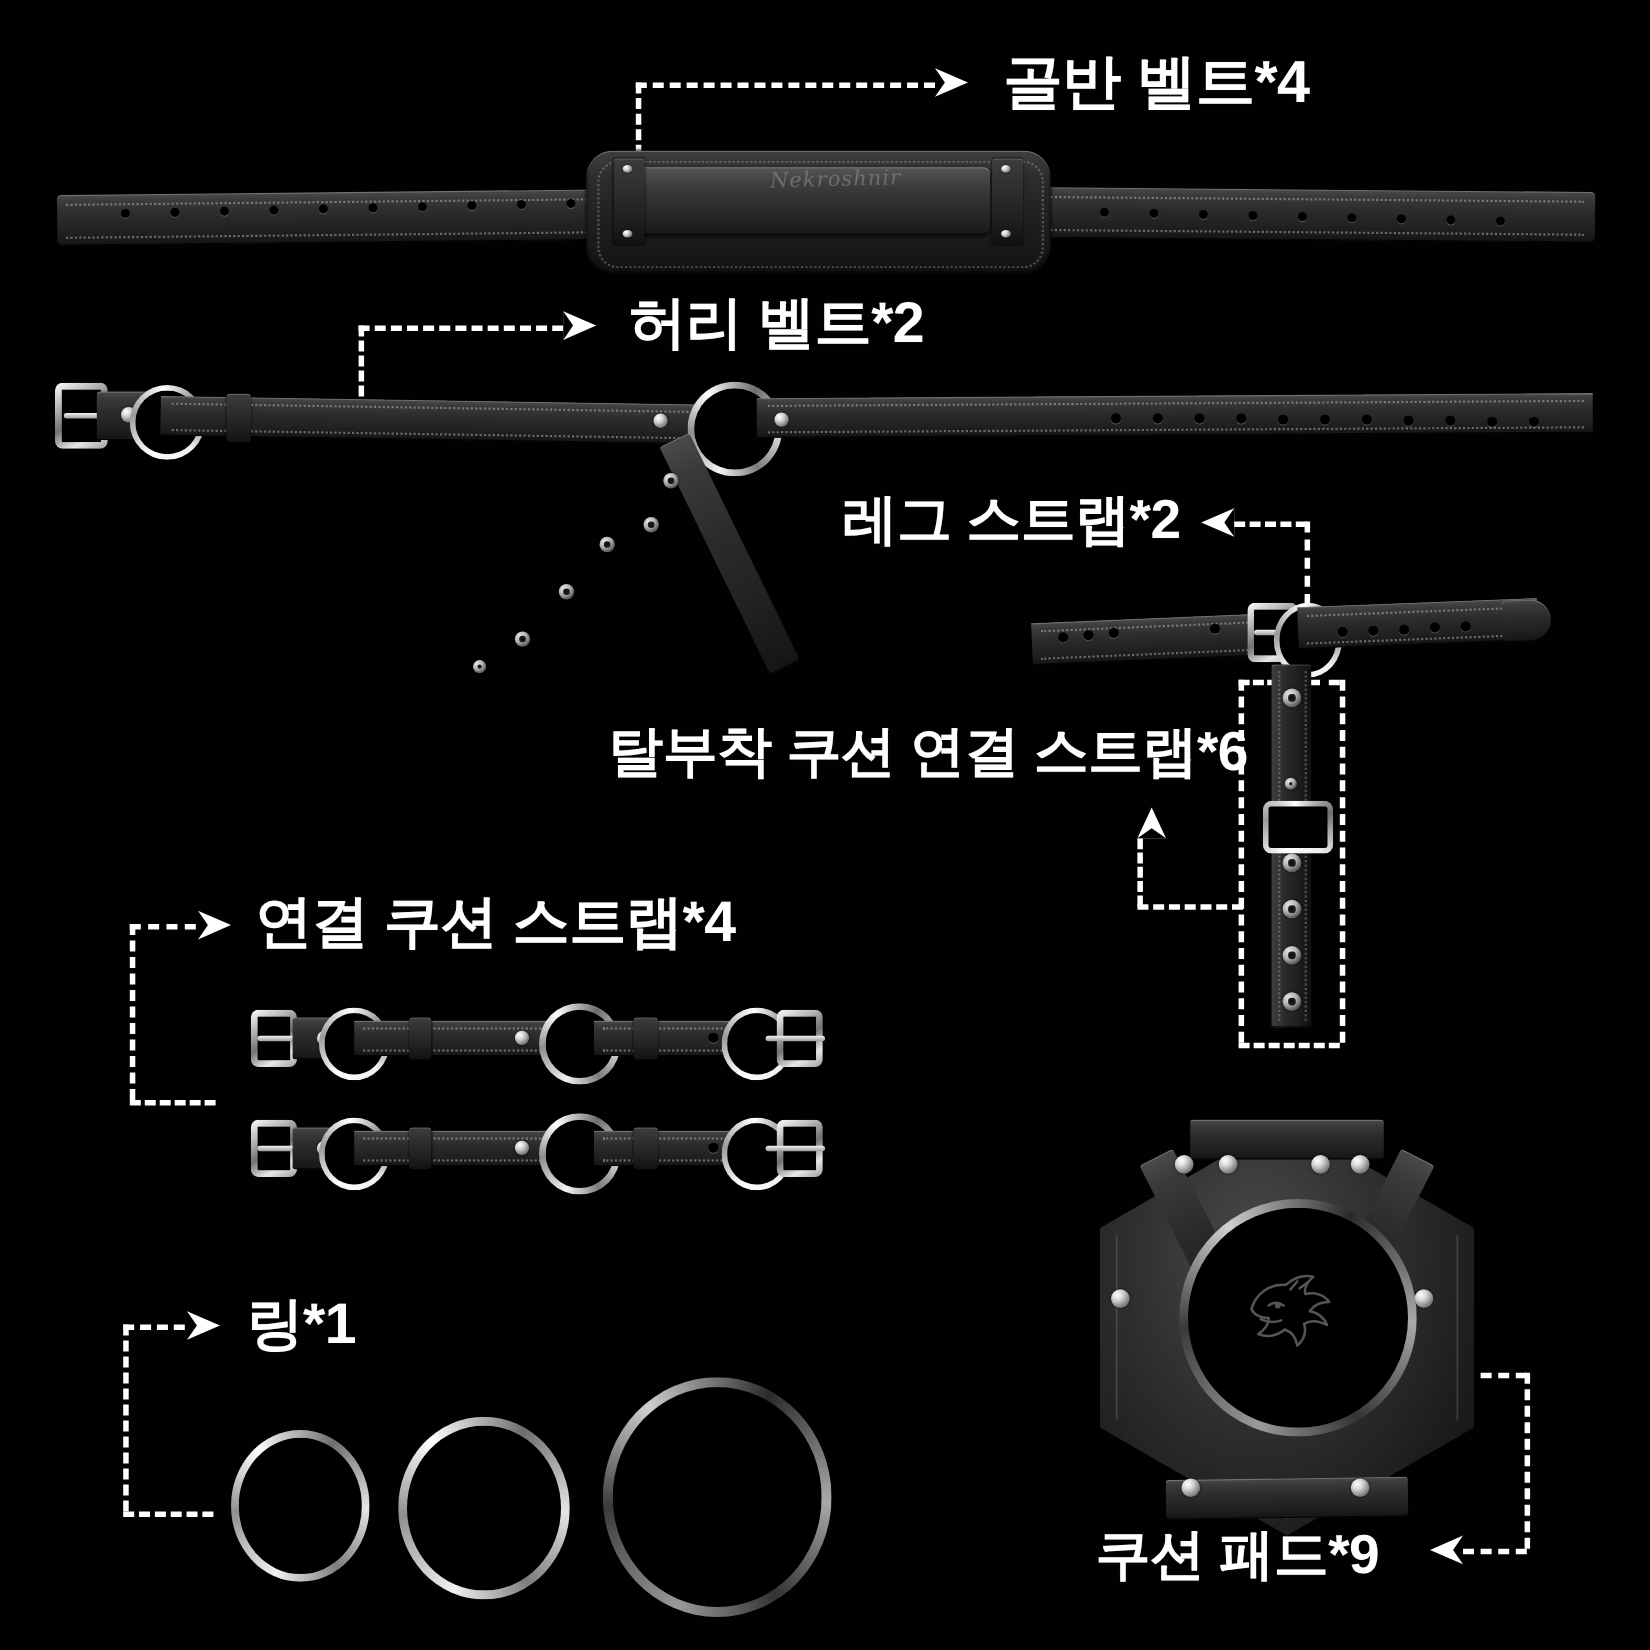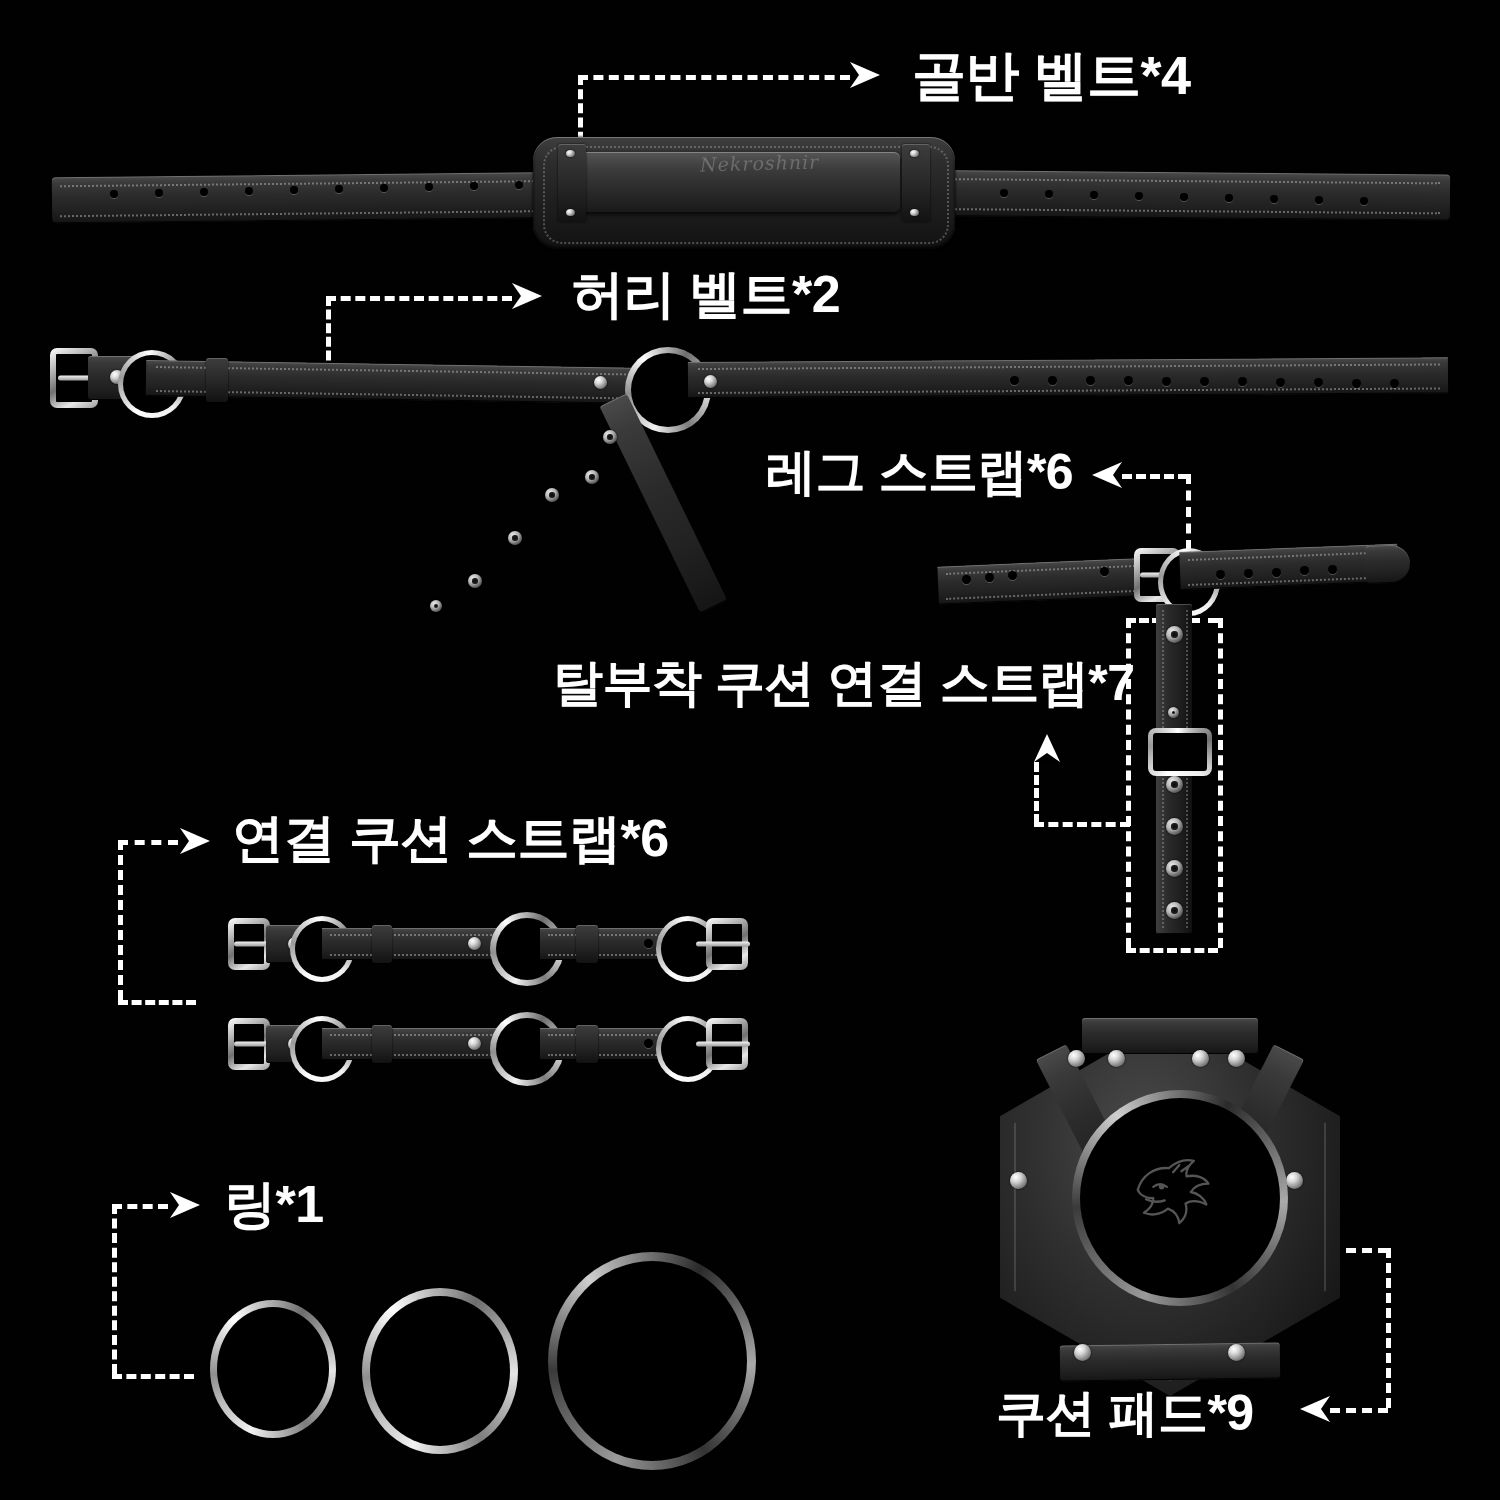--- a/index.html
+++ b/index.html
@@ -217,21 +217,21 @@
       <div class="snap" style="left:603px;top:430px;width:14px;height:14px;"></div>
       <div class="snap" style="left:585px;top:470px;width:14px;height:14px;"></div>
       <div class="snap" style="left:545px;top:488px;width:14px;height:14px;"></div>
       <div class="snap" style="left:508px;top:531px;width:14px;height:14px;"></div>
       <div class="snap" style="left:468px;top:574px;width:14px;height:14px;"></div>
       <div class="snap" style="left:430px;top:600px;width:12px;height:12px;"></div>
     </div>
   </div>
 
   <div>
-    <div class="lbl" style="left:766px;top:447px;font-size:50px;">레그 스트랩*6</div>
+    <div class="lbl" style="left:766px;top:447px;font-size:50px;">레그 스트랩*2</div>
     <div class="arrow-l" style="left:1092px;top:462px;"></div>
     <div class="dash-h" style="left:1122px;top:474px;width:66px;"></div>
     <div class="dash-v" style="left:1186px;top:474px;height:76px;"></div>
 
     <div class="leather edge" style="left:938px;top:557px;width:230px;height:38px;transform:rotate(-2.4deg);transform-origin:right center;"></div>
     <div class="stitch" style="left:946px;top:564px;width:212px;transform:rotate(-2.4deg);transform-origin:right center;"></div>
     <div class="stitch" style="left:946px;top:589px;width:212px;transform:rotate(-2.4deg);transform-origin:right center;"></div>
     <div>
       <div class="hole" style="left:962px;top:575px;width:9px;height:9px;"></div>
       <div class="hole" style="left:985px;top:573px;width:9px;height:9px;"></div>
@@ -253,21 +253,21 @@
       <div class="hole" style="left:1244px;top:569px;width:9px;height:9px;"></div>
       <div class="hole" style="left:1272px;top:568px;width:9px;height:9px;"></div>
       <div class="hole" style="left:1300px;top:566px;width:9px;height:9px;"></div>
       <div class="hole" style="left:1328px;top:565px;width:9px;height:9px;"></div>
     </div>
 
     <div class="leather edge" style="left:1366px;top:546px;width:44px;height:38px;border-radius:4px 19px 19px 4px;transform:rotate(-2.2deg);transform-origin:left center;"></div>
   </div>
 
   <div>
-    <div class="lbl" style="left:553px;top:658px;font-size:50px;">탈부착 쿠션 연결 스트랩*7</div>
+    <div class="lbl" style="left:553px;top:658px;font-size:50px;">탈부착 쿠션 연결 스트랩*6</div>
 
     <div class="dash-v" style="left:1126px;top:618px;height:330px;"></div>
     <div class="dash-v" style="left:1218px;top:618px;height:330px;"></div>
     <div class="dash-h" style="left:1126px;top:618px;width:36px;"></div>
     <div class="dash-h" style="left:1190px;top:618px;width:28px;"></div>
     <div class="dash-h" style="left:1126px;top:948px;width:92px;"></div>
 
     <div class="dash-h" style="left:1034px;top:822px;width:96px;"></div>
     <div class="dash-v" style="left:1034px;top:762px;height:62px;"></div>
     <div class="arrow-u" style="left:1034px;top:734px;"></div>
@@ -284,21 +284,21 @@
       <div class="snap" style="left:1166px;top:860px;width:17px;height:17px;"></div>
       <div class="snap" style="left:1166px;top:902px;width:17px;height:17px;"></div>
     </div>
 
     <div class="dring" style="left:1148px;top:728px;width:54px;height:38px;border-radius:8px;"></div>
   </div>
 
   <div>
     <div class="dash-h" style="left:118px;top:840px;width:60px;"></div>
     <div class="arrow-r" style="left:180px;top:828px;"></div>
-    <div class="lbl" style="left:232px;top:812px;font-size:52px;">연결 쿠션 스트랩*6</div>
+    <div class="lbl" style="left:232px;top:812px;font-size:52px;">연결 쿠션 스트랩*4</div>
     <div class="dash-v" style="left:118px;top:840px;height:160px;"></div>
     <div class="dash-h" style="left:118px;top:1000px;width:78px;"></div>
 
     <div>
       <div class="buckle" style="left:228px;top:918px;width:42px;height:52px;">
         <div class="frame"></div>
           <div class="prong" style="left:6px;width:54px;"></div>
       </div>
       <div class="leather edge" style="left:266px;top:925px;width:58px;height:38px;border-radius:3px;"></div>
       <div class="rivet" style="left:288px;top:937px;width:14px;height:14px;"></div>

